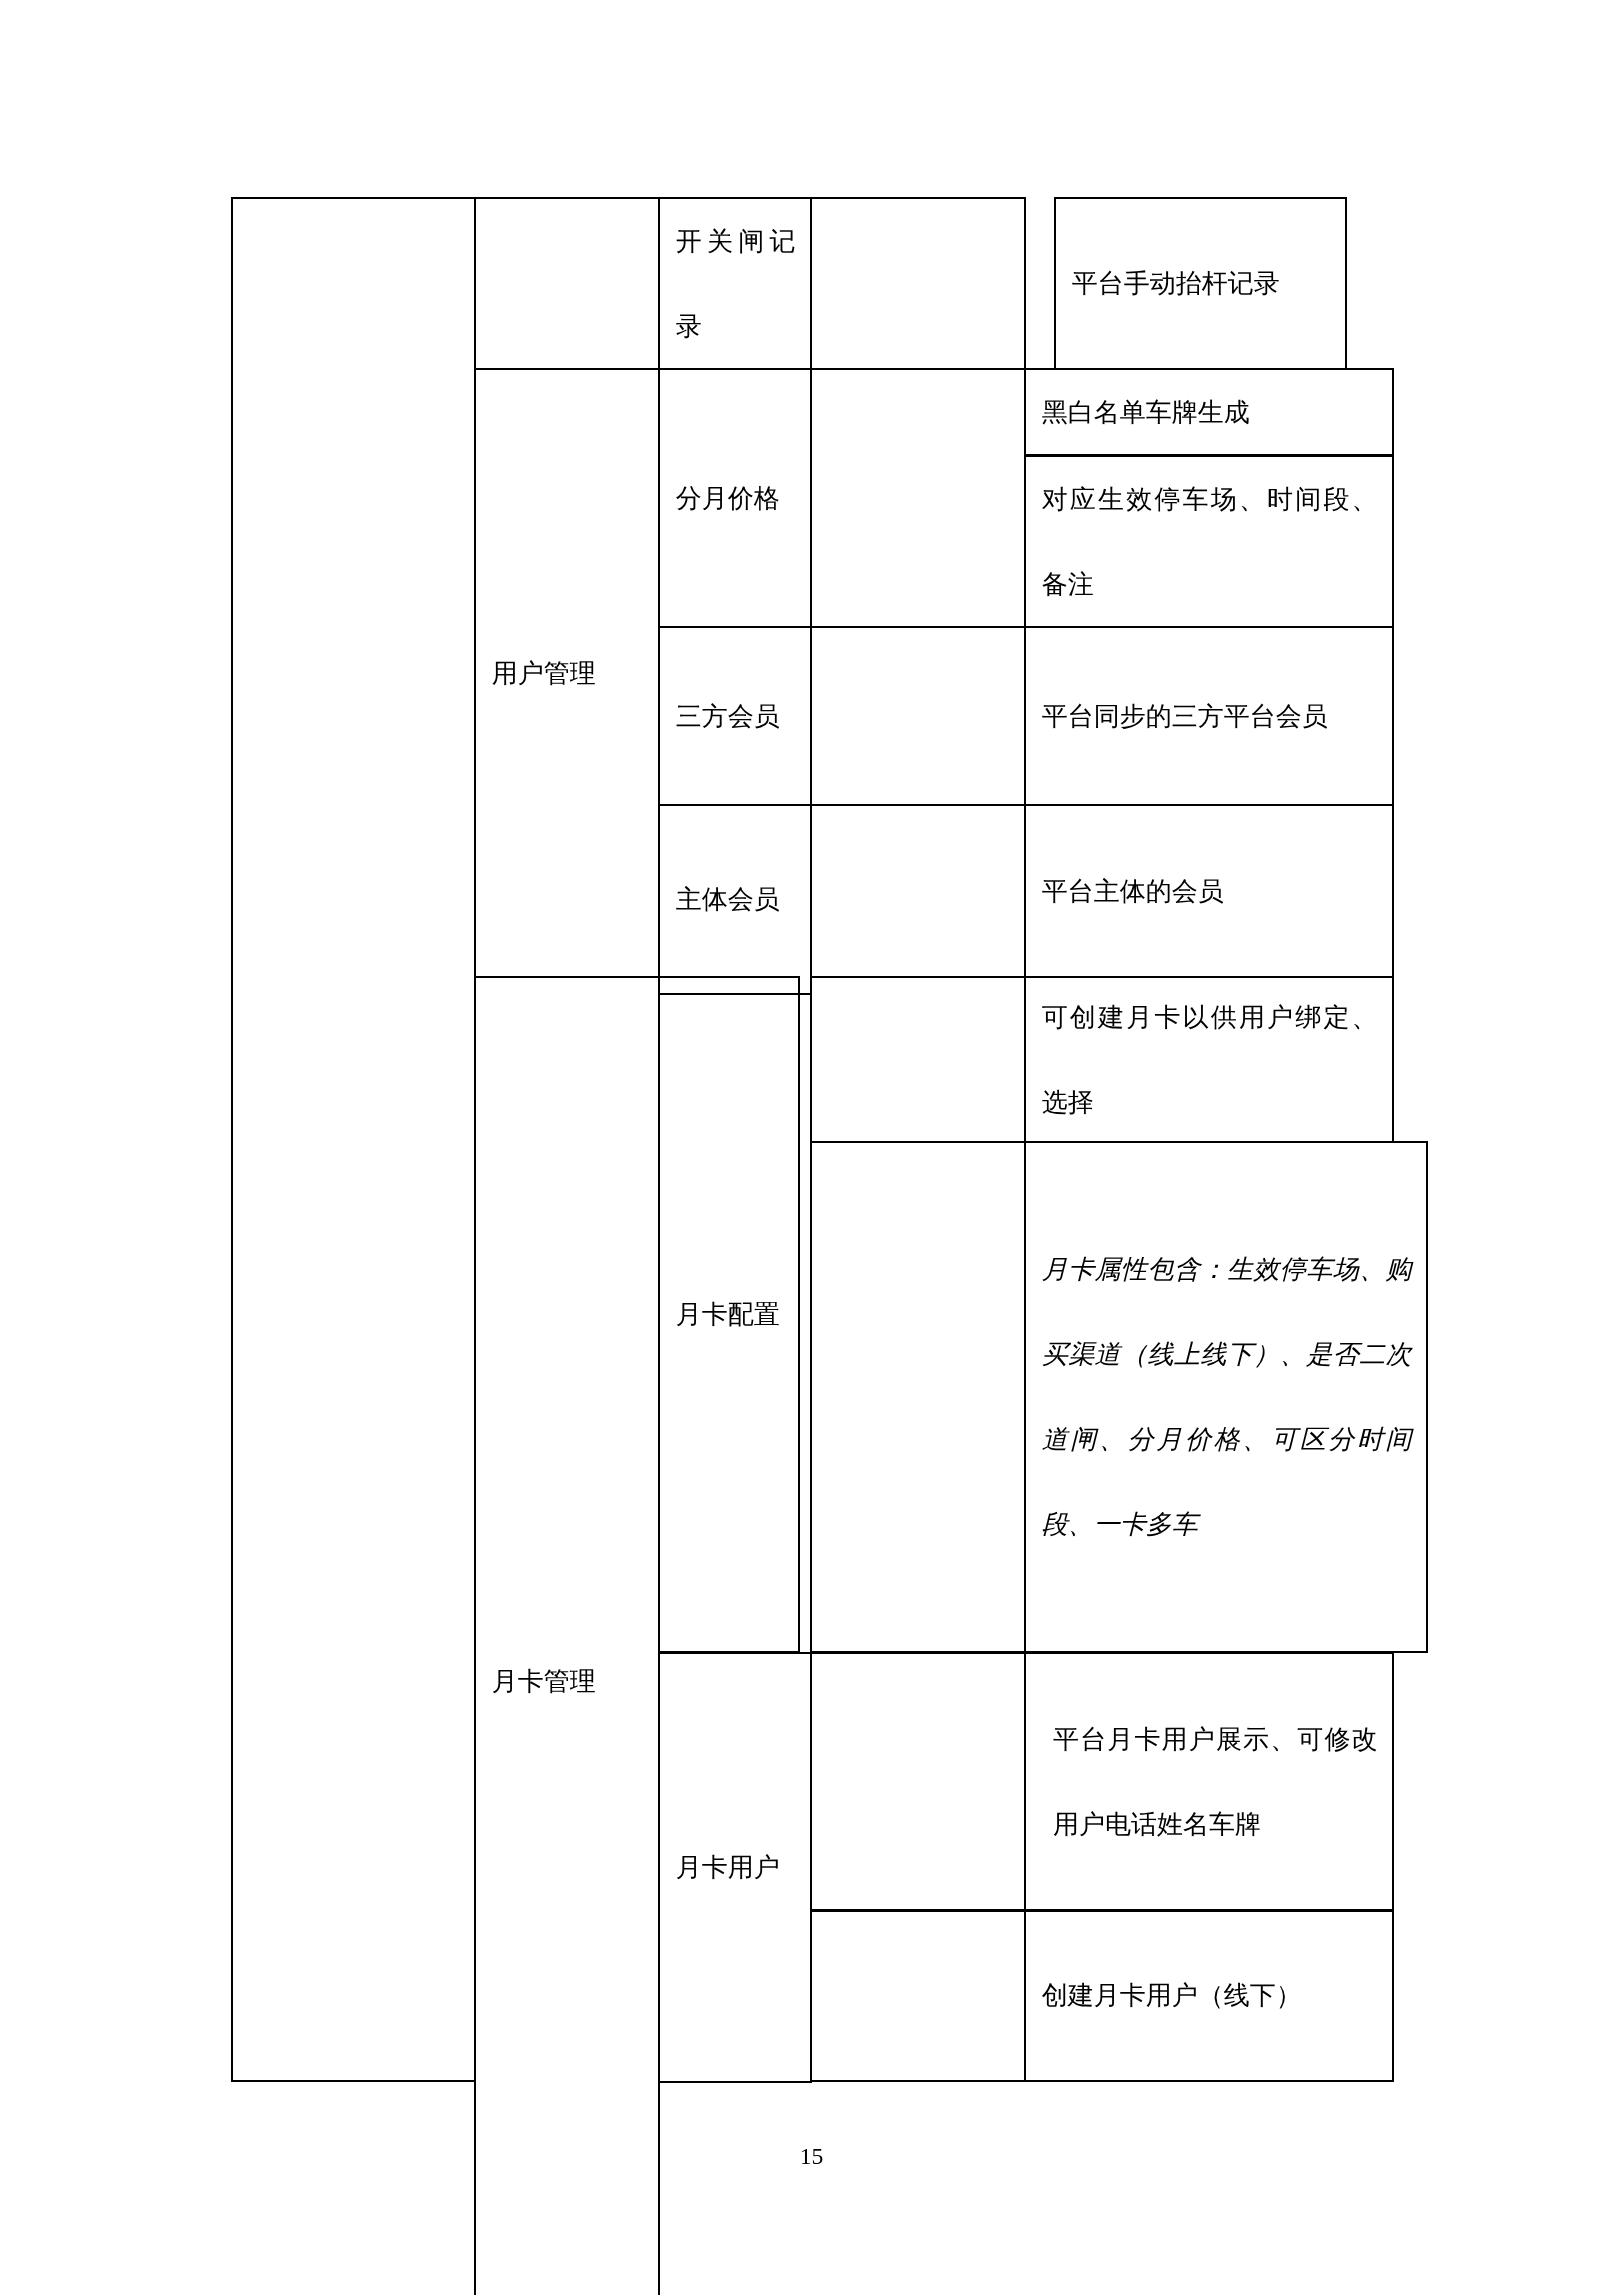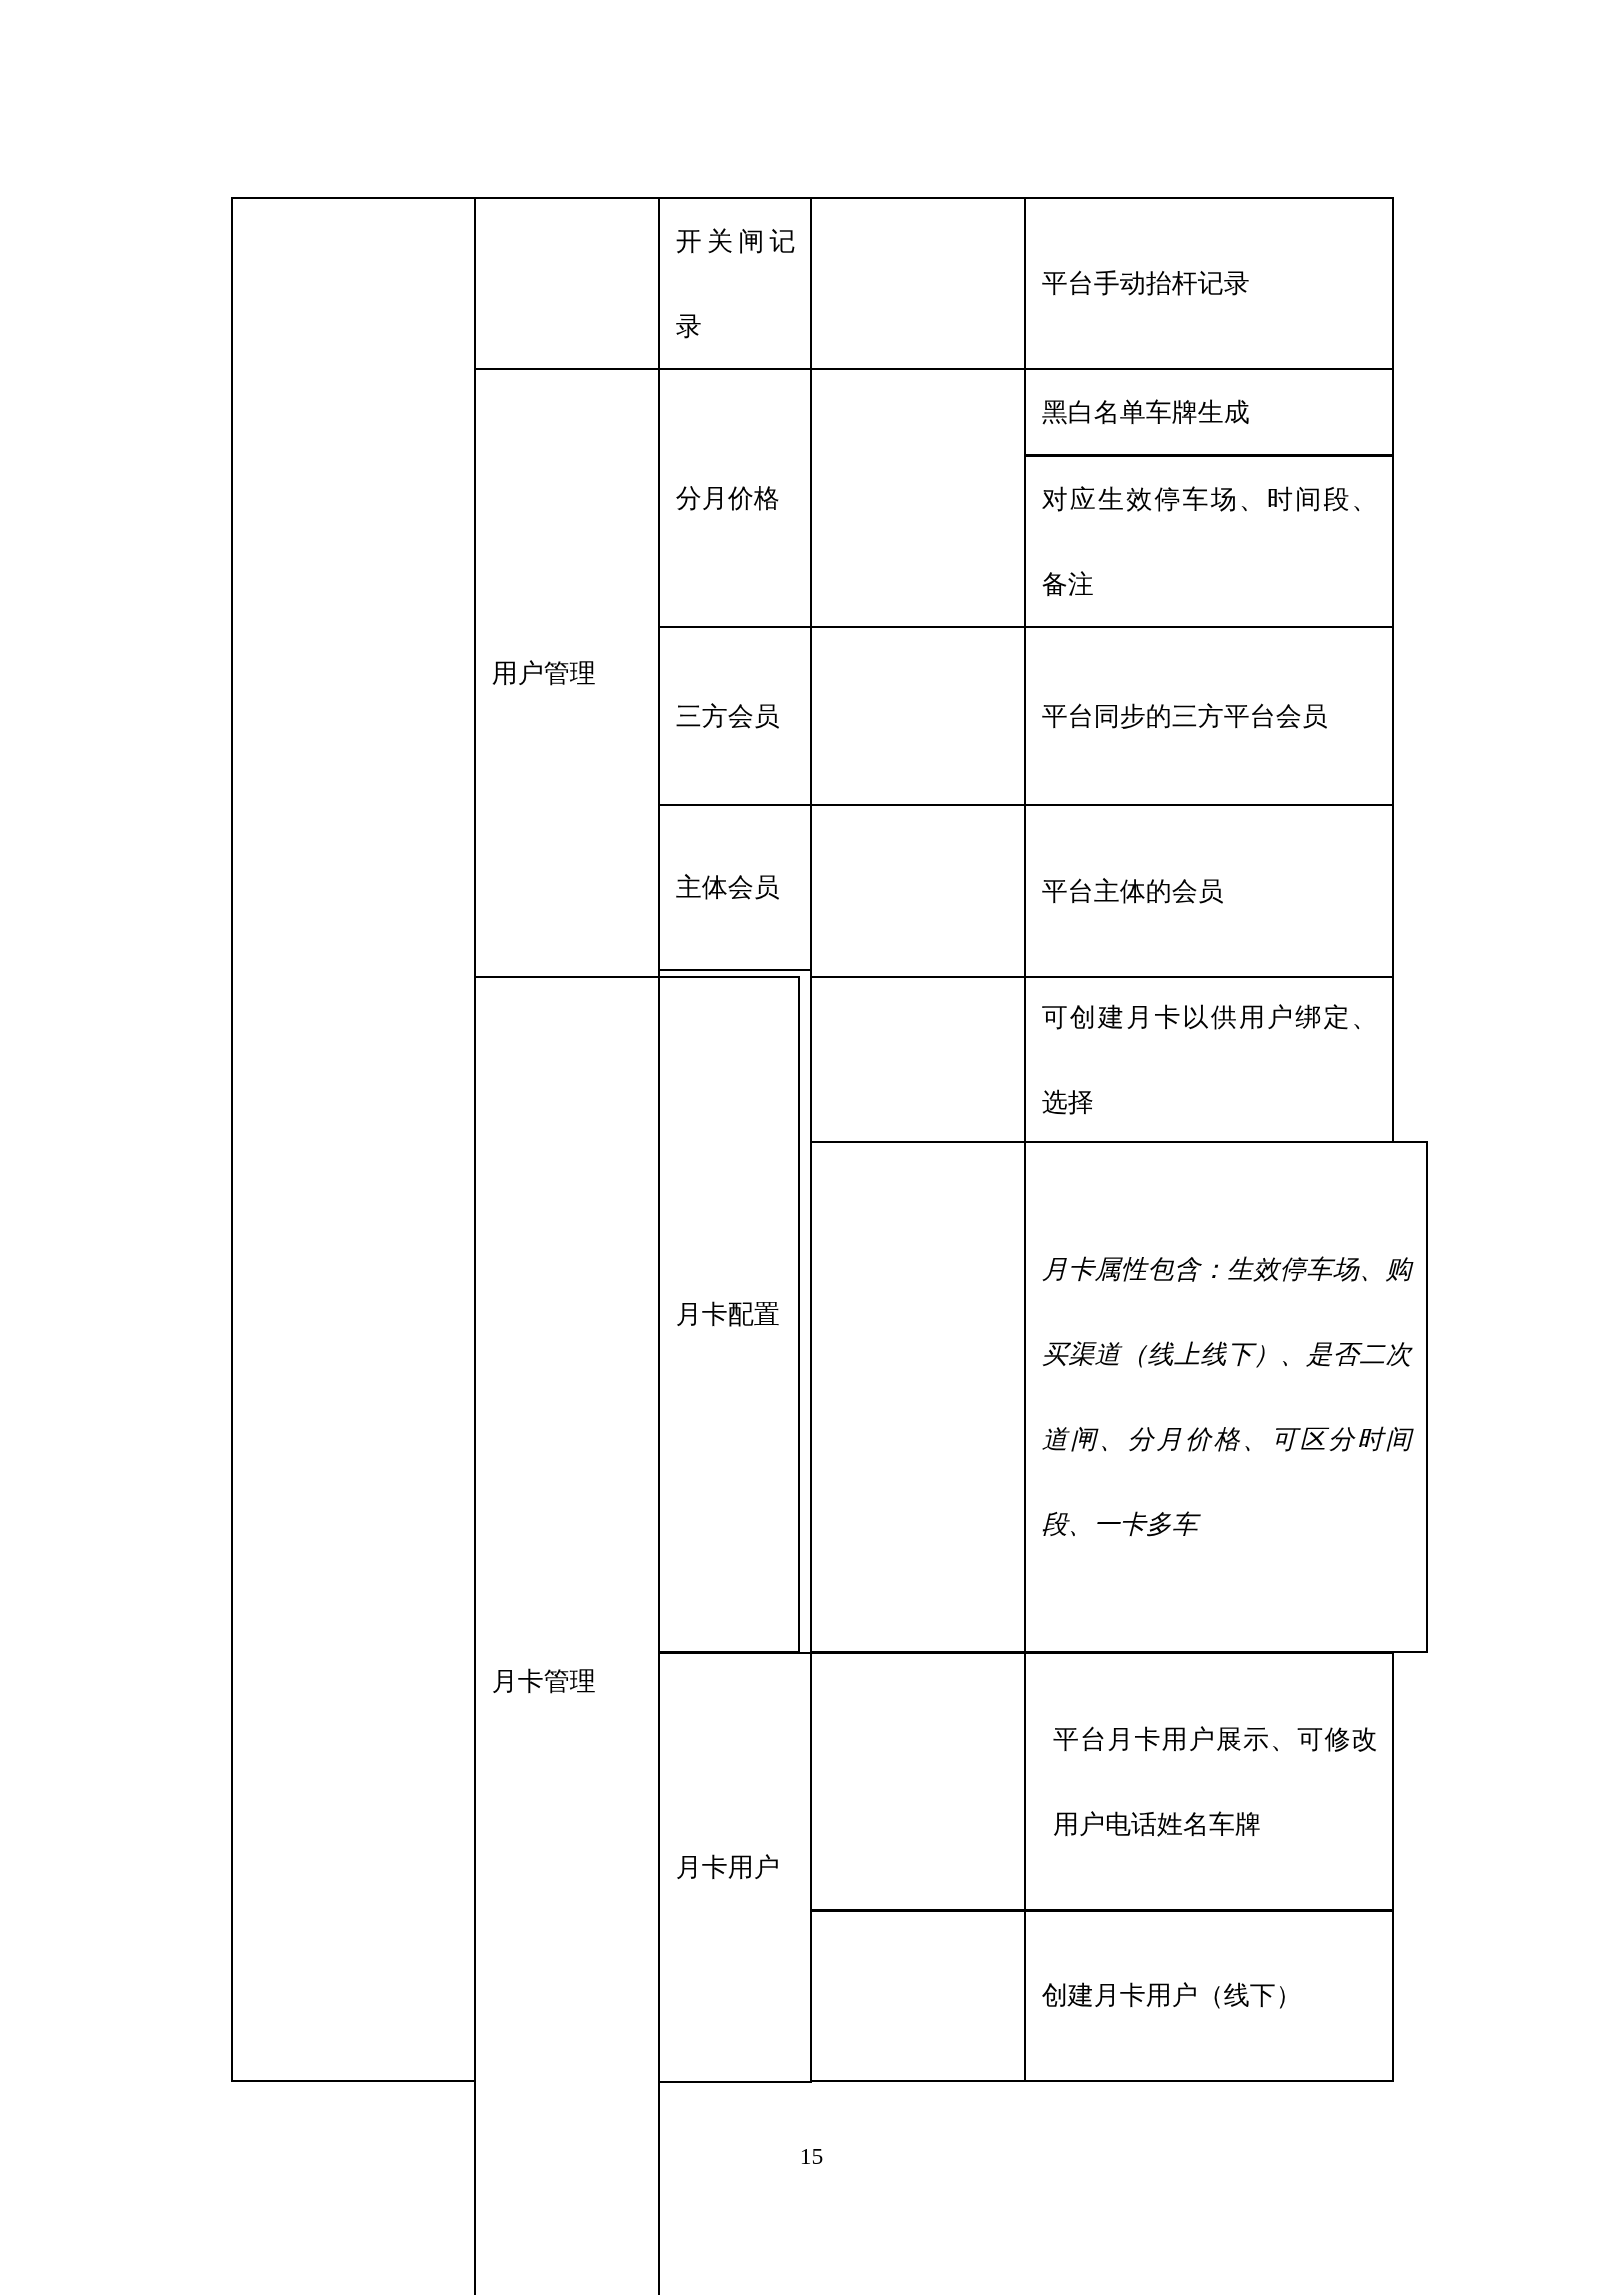--- a/index.html
+++ b/index.html
@@ -30,40 +30,40 @@
 
   <div class="cell" style="left:427px; top:0px; width:154px; height:173px;">
     <div class="txt">开关闸记录</div>
   </div>
   <div class="cell" style="left:427px; top:171px; width:154px; height:260px;">
     <div class="txt">分月价格</div>
   </div>
   <div class="cell" style="left:427px; top:429px; width:154px; height:180px;">
     <div class="txt">三方会员</div>
   </div>
-  <div class="cell" style="left:427px; top:607px; width:154px; height:167px;">
+  <div class="cell" style="left:427px; top:607px; width:154px; height:191px;">
     <div class="txt">主体会员</div>
   </div>
   <div class="cell" style="left:427px; top:779px; width:142px; height:677px;">
     <div class="txt">月卡配置</div>
   </div>
   <div class="cell" style="left:427px; top:1455px; width:154px; height:431px;justify-content:center;">
     <div class="txt">月卡用户</div>
   </div>
 
   <div class="cell" style="left:579px; top:0px; width:216px; height:173px;"></div>
   <div class="cell" style="left:579px; top:171px; width:216px; height:260px;"></div>
   <div class="cell" style="left:579px; top:429px; width:216px; height:180px;"></div>
   <div class="cell" style="left:579px; top:607px; width:216px; height:174px;"></div>
   <div class="cell" style="left:579px; top:779px; width:216px; height:167px;"></div>
   <div class="cell" style="left:579px; top:944px; width:216px; height:512px;"></div>
   <div class="cell" style="left:579px; top:1455px; width:216px; height:260px;"></div>
   <div class="cell" style="left:579px; top:1712px; width:216px; height:173px;"></div>
 
-  <div class="cell" style="left:793px; top:0px; width:370px; height:173px;">
+  <div class="cell" style="left:823px; top:0px; width:293px; height:173px;">
     <div class="txt">平台手动抬杆记录</div>
   </div>
   <div class="cell" style="left:793px; top:171px; width:370px; height:88px;">
     <div class="txt">黑白名单车牌生成</div>
   </div>
   <div class="cell" style="left:793px; top:258px; width:370px; height:173px;">
     <div class="txt">对应生效停车场、时间段、备注</div>
   </div>
   <div class="cell" style="left:793px; top:429px; width:370px; height:180px;">
     <div class="txt">平台同步的三方平台会员</div>

